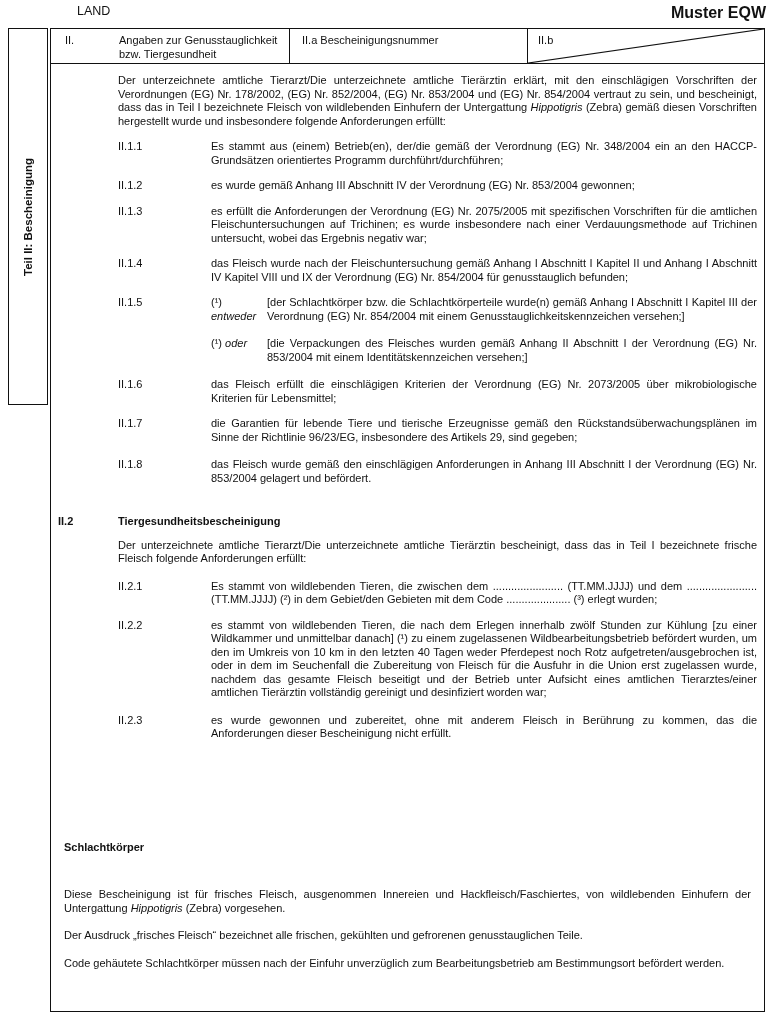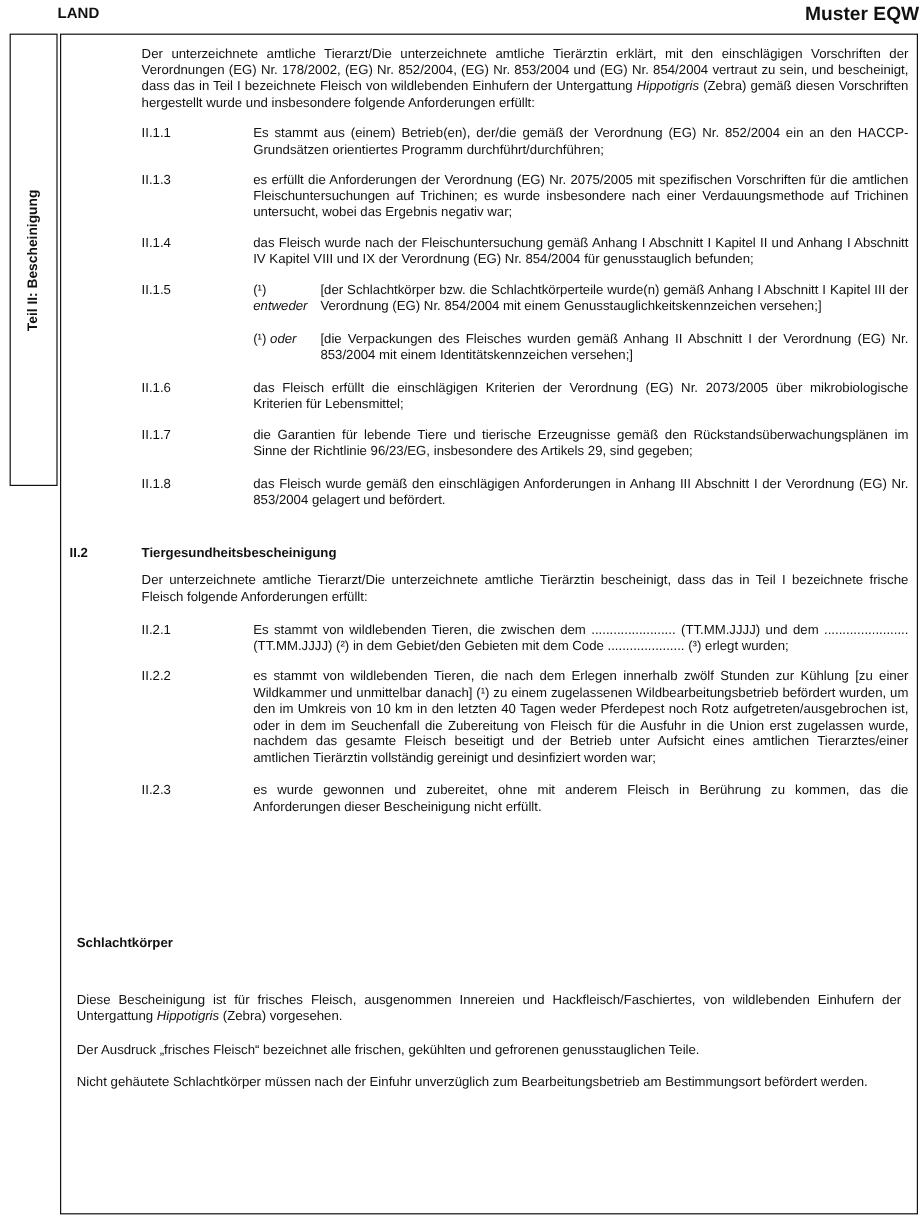--- a/index.html
+++ b/index.html
@@ -1,21 +1,21 @@
 <!DOCTYPE html>
 <html><head>
 <meta charset="utf-8">
 <style>
   html,body{margin:0;padding:0;}
   body{
     width:769px;height:1020px;position:relative;background:#ffffff;
     font-family:"Liberation Sans", sans-serif;color:#111;
     -webkit-font-smoothing:antialiased;
   }
-  .hdr-left{position:absolute;left:48px;top:4px;font-weight:bold;font-size:12.5px;}
+  .hdr-left{position:absolute;left:77px;top:4px;font-weight:normal;font-size:12.5px;}
   .hdr-right{position:absolute;right:3px;top:4px;font-weight:bold;font-size:16px;}
 
   .sidebar{
     position:absolute;left:8px;top:28px;width:40px;height:377px;
     border:1.2px solid #111;box-sizing:border-box;
     display:flex;align-items:center;justify-content:center;background:#fff;
   }
   .sidebar-label{transform:rotate(-90deg);white-space:nowrap;font-weight:bold;font-size:11.5px;}
 
   .mainbox{
@@ -54,29 +54,48 @@
 
 <div class="hdr-left">LAND</div>
 <div class="hdr-right">Muster EQW</div>
 
 <div class="sidebar">
   <span class="sidebar-label">Teil II: Bescheinigung</span>
 </div>
 
 <div class="mainbox">
 
+  <div class="toprow">
+    <div class="cell cell1">
+      <span class="tnum">II.</span>
+      <span>Angaben zur Genusstauglichkeit bzw. Tiergesundheit</span>
+    </div>
+    <div class="cell cell2">
+      <span>II.a Bescheinigungsnummer</span>
+    </div>
+    <div class="cell cell3">
+      <svg viewBox="0 0 100 100" preserveAspectRatio="none" aria-hidden="true">
+        <line x1="0" y1="100" x2="100" y2="0" stroke="#111" stroke-width="1.2" vector-effect="non-scaling-stroke"></line>
+      </svg>
+      <span>II.b</span>
+    </div>
+  </div>
 
   <div class="content">
 
 
     <p class="intro"><span>Der unterzeichnete amtliche Tierarzt/Die unterzeichnete amtliche Tierärztin erklärt, mit den einschlägigen Vorschriften der Verordnungen (EG) Nr. 178/2002, (EG) Nr. 852/2004, (EG) Nr. 853/2004 und (EG) Nr. 854/2004 vertraut zu sein, und bescheinigt, dass das in Teil I bezeichnete Fleisch von wildlebenden Einhufern der Untergattung </span><i>Hippotigris</i><span> (Zebra) gemäß diesen Vorschriften hergestellt wurde und insbesondere folgende Anforderungen erfüllt:</span></p>
 
     <div class="item">
       <span class="inum">II.1.1</span>
-      <p class="itext">Es stammt aus (einem) Betrieb(en), der/die gemäß der Verordnung (EG) Nr. 852/2004 ein an den HACCP-Grundsätzen orientiertes Programm durchführt/durchführen;</p>
+      <p class="itext">Es stammt aus (einem) Betrieb(en), der/die gemäß der Verordnung (EG) Nr. 348/2004 ein an den HACCP-Grundsätzen orientiertes Programm durchführt/durchführen;</p>
+    </div>
+    <div class="item">
+      <span class="inum">II.1.2</span>
+      <p class="itext">es wurde gemäß Anhang III Abschnitt IV der Verordnung (EG) Nr. 853/2004 gewonnen;</p>
     </div>
     <div class="item">
       <span class="inum">II.1.3</span>
       <p class="itext">es erfüllt die Anforderungen der Verordnung (EG) Nr. 2075/2005 mit spezifischen Vorschriften für die amtlichen Fleischuntersuchungen auf Trichinen; es wurde insbesondere nach einer Verdauungsmethode auf Trichinen untersucht, wobei das Ergebnis negativ war;</p>
     </div>
     <div class="item">
       <span class="inum">II.1.4</span>
       <p class="itext">das Fleisch wurde nach der Fleischuntersuchung gemäß Anhang I Abschnitt I Kapitel II und Anhang I Abschnitt IV Kapitel VIII und IX der Verordnung (EG) Nr. 854/2004 für genusstauglich befunden;</p>
     </div>
 
@@ -124,16 +143,16 @@
     </div>
     <div class="item mt14">
       <span class="inum">II.2.3</span>
       <p class="itext">es wurde gewonnen und zubereitet, ohne mit anderem Fleisch in Berührung zu kommen, das die Anforderungen dieser Bescheinigung nicht erfüllt.</p>
     </div>
 
     <div class="notes-title">Schlachtkörper</div>
 
     <p class="note note-first"><span>Diese Bescheinigung ist für frisches Fleisch, ausgenommen Innereien und Hackfleisch/Faschiertes, von wildlebenden Einhufern der Untergattung </span><i>Hippotigris</i><span> (Zebra) vorgesehen.</span></p>
     <p class="note">Der Ausdruck „frisches Fleisch“ bezeichnet alle frischen, gekühlten und gefrorenen genusstauglichen Teile.</p>
-    <p class="note">Nicht gehäutete Schlachtkörper müssen nach der Einfuhr unverzüglich zum Bearbeitungsbetrieb am Bestimmungsort befördert werden.</p>
+    <p class="note">Code gehäutete Schlachtkörper müssen nach der Einfuhr unverzüglich zum Bearbeitungsbetrieb am Bestimmungsort befördert werden.</p>
 
   </div>
 </div>
 
 </body></html>

